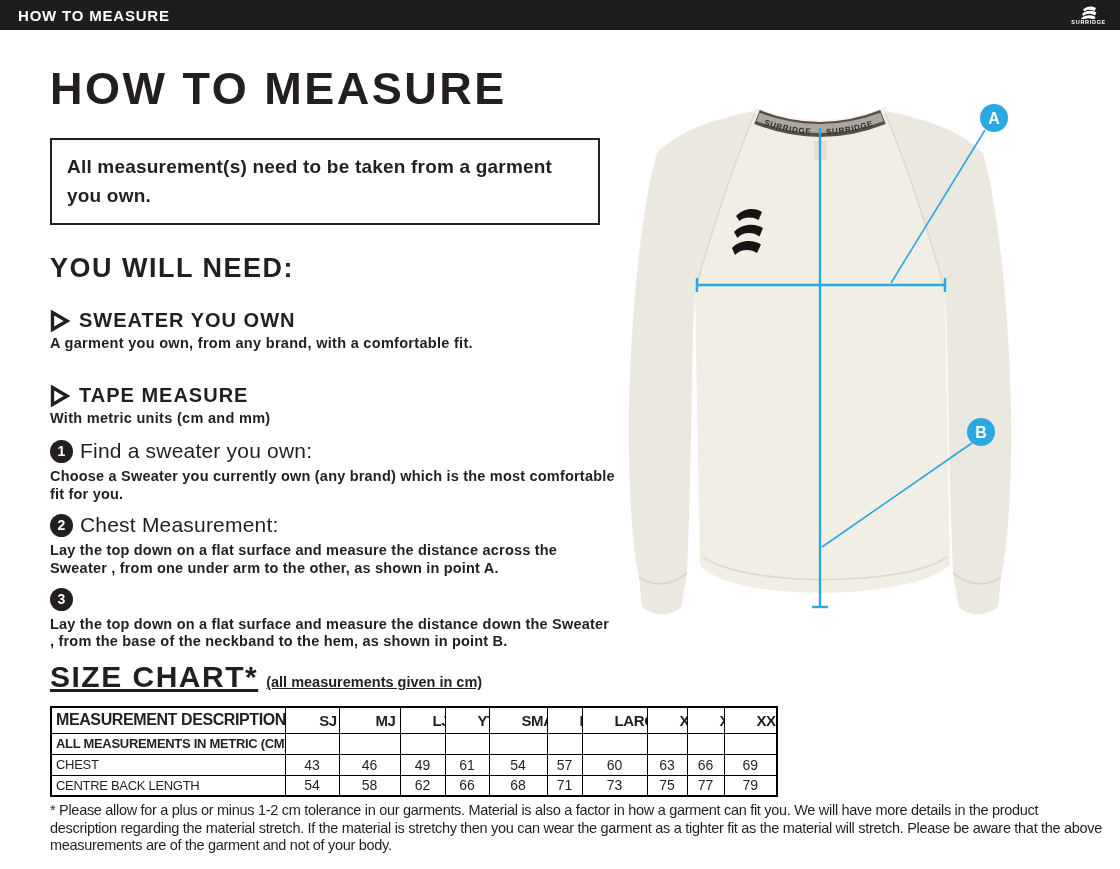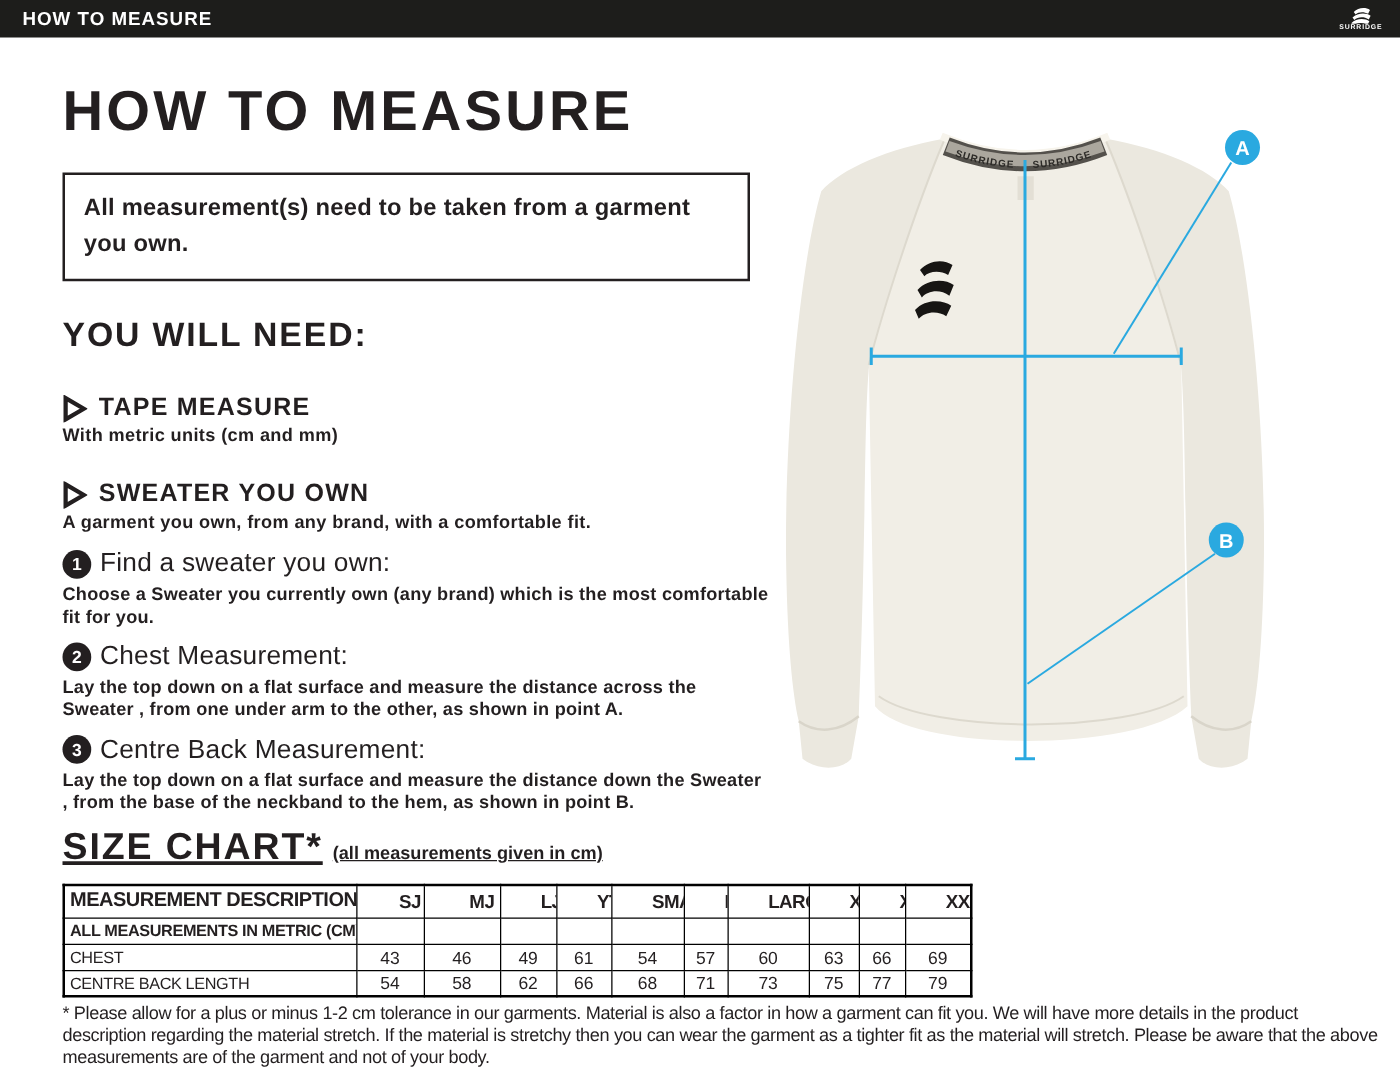--- a/index.html
+++ b/index.html
@@ -73,60 +73,59 @@
 
 <main>
   <h1 class="page-heading">HOW TO MEASURE</h1>
 
   <div class="notice-box">
     <p>All measurement(s) need to be taken from a garment you own.</p>
   </div>
 
   <h2 class="need-heading">YOU WILL NEED:</h2>
 
+  <div class="need-item">
+    <div class="need-label-row">
+      <svg width="20" height="22" viewBox="0 0 20 22">
+        <polygon points="2.5,2.5 17,11 2.5,19.5" fill="none" stroke="#231f20" stroke-width="3.4" stroke-linejoin="miter"></polygon>
+      </svg>
+      <span class="need-label">SWEATER YOU OWN</span>
+    </div>
+    <div class="need-sub">A garment you own, from any brand, with a comfortable fit.</div>
+  </div>
+
   <div class="need-item first">
     <div class="need-label-row">
       <svg width="20" height="22" viewBox="0 0 20 22">
         <polygon points="2.5,2.5 17,11 2.5,19.5" fill="none" stroke="#231f20" stroke-width="3.4" stroke-linejoin="miter"></polygon>
       </svg>
       <span class="need-label">TAPE MEASURE</span>
     </div>
     <div class="need-sub">With metric units (cm and mm)</div>
   </div>
 
-  <div class="need-item">
-    <div class="need-label-row">
-      <svg width="20" height="22" viewBox="0 0 20 22">
-        <polygon points="2.5,2.5 17,11 2.5,19.5" fill="none" stroke="#231f20" stroke-width="3.4" stroke-linejoin="miter"></polygon>
-      </svg>
-      <span class="need-label">SWEATER YOU OWN</span>
-    </div>
-    <div class="need-sub">A garment you own, from any brand, with a comfortable fit.</div>
-  </div>
-
   <div class="step first">
     <div class="step-title-row">
       <span class="step-badge">1</span>
       <span class="step-title">Find a sweater you own:</span>
     </div>
     <p class="step-desc">Choose a Sweater you currently own (any brand) which is the most comfortable fit for you.</p>
   </div>
 
   <div class="step">
     <div class="step-title-row">
       <span class="step-badge">2</span>
       <span class="step-title">Chest Measurement:</span>
     </div>
     <p class="step-desc">Lay the top down on a flat surface and measure the distance across the Sweater , from one under arm to the other, as shown in point A.</p>
   </div>
 
   <div class="step">
     <div class="step-title-row">
       <span class="step-badge">3</span>
-      <span class="step-title">Centre Back Measurement:</span>
     </div>
     <p class="step-desc">Lay the top down on a flat surface and measure the distance down the Sweater , from the base of the neckband to the hem, as shown in point B.</p>
   </div>
 
   <div class="sizechart-heading-row">
     <span class="sizechart-heading">SIZE CHART*</span>
     <span class="sizechart-sub">(all measurements given in cm)</span>
   </div>
 
   <table class="size-table">

